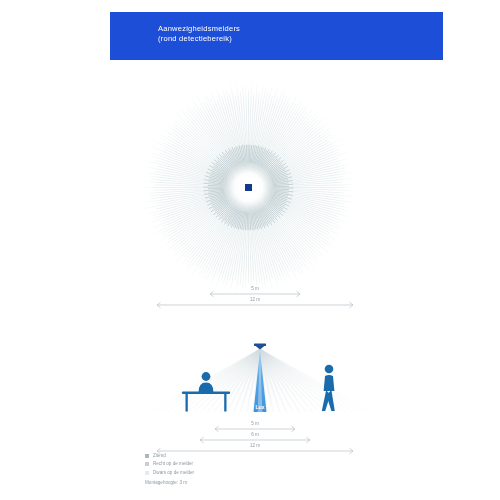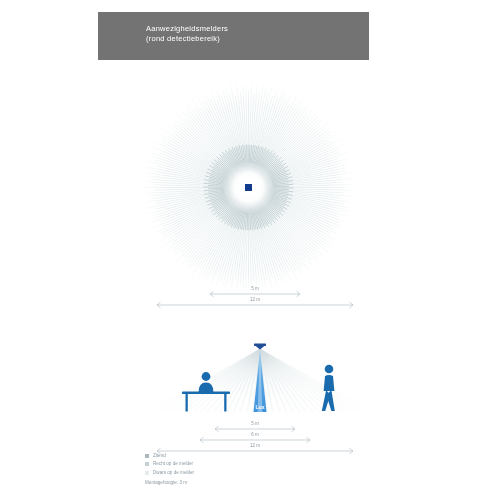--- a/index.html
+++ b/index.html
@@ -12,25 +12,25 @@
     height: 500px;
     position: relative;
     overflow: hidden;
     font-family: "Liberation Sans", sans-serif;
     color: #7b8a93;
   }
 
   
   .header-banner {
     position: absolute;
-    left: 98px;
+    left: 110px;
     top: 12px;
-    width: 271px;
+    width: 333px;
     height: 48px;
-    background: #737373;
+    background: #1d4ed8;
     box-sizing: border-box;
   }
   .header-title {
     position: absolute;
     left: 48px;
     top: 12px;
     color: #ffffff;
     font-size: 7.5px;
     line-height: 10px;
     letter-spacing: 0.25px;

